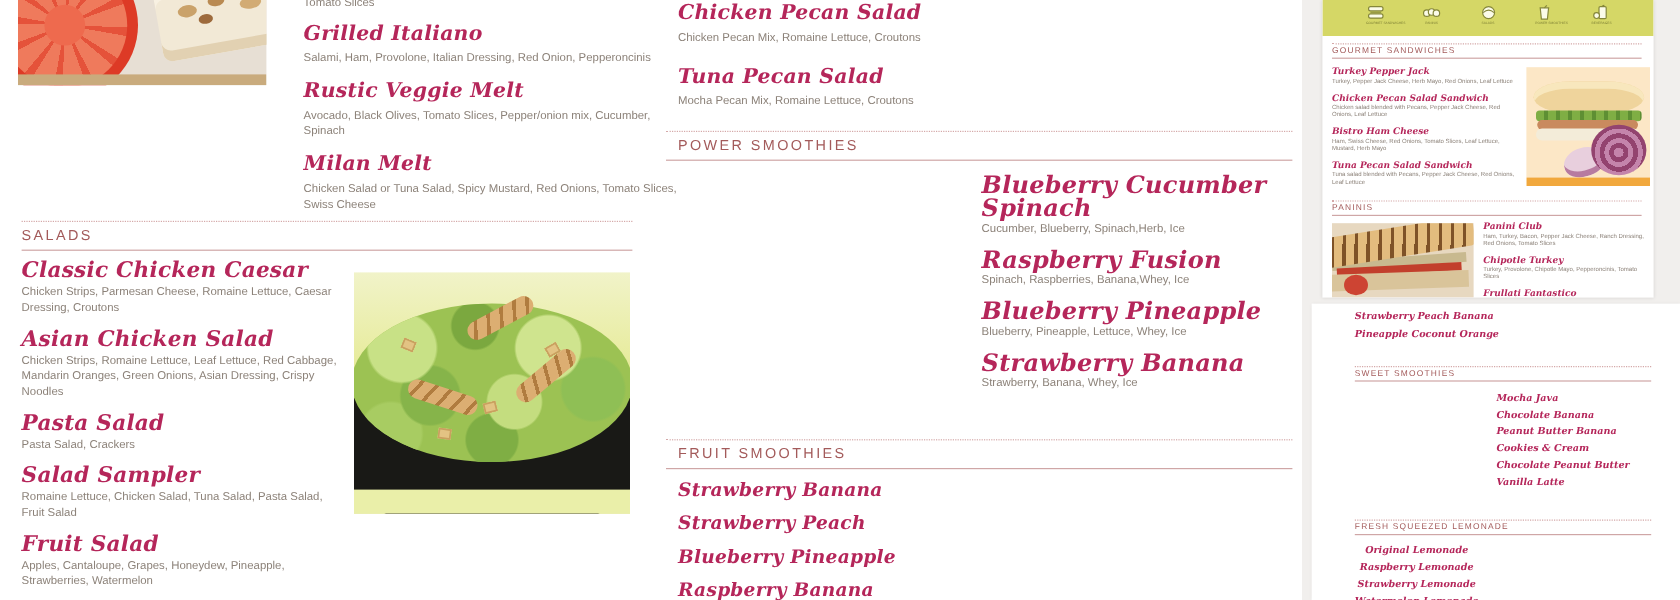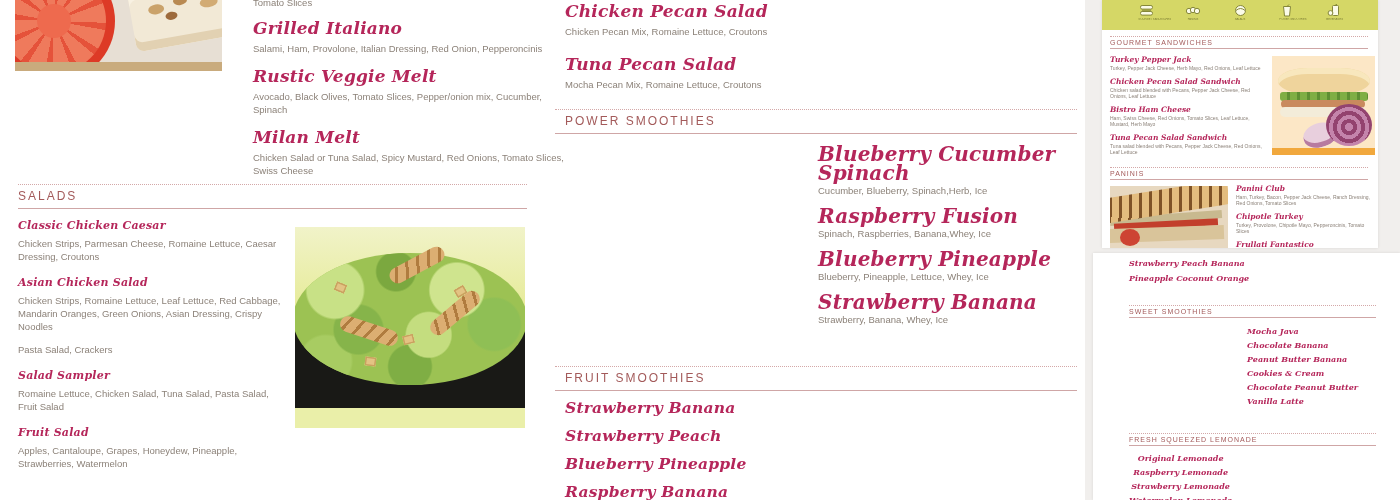--- a/index.html
+++ b/index.html
@@ -29,21 +29,21 @@
   .overflow-line{font-size:9.5px;line-height:14px;color:#8c8279;}
   .melts-items{margin-top:9px;}
   .m-item{margin-bottom:11px;}
   .m-item .script-title{font-size:17px;line-height:19px;margin-bottom:4px;display:block;}
   .m-item .desc{font-size:9.5px;line-height:13.5px;}
 
   
   .salads-head{position:absolute;left:18px;top:184px;width:509px;}
   .salads-list{position:absolute;left:18px;top:216px;width:272px;}
   .s-item{margin-bottom:10px;}
-  .s-item .script-title{font-size:11px;line-height:19px;margin-bottom:2px;display:block;}
+  .s-item .script-title{font-size:18px;line-height:19px;margin-bottom:2px;display:block;}
   .s-item .desc{font-size:9.5px;line-height:13px;}
 
   .photo-salad{position:absolute;left:295px;top:227px;width:230px;height:201px;overflow:hidden;
       background:linear-gradient(180deg,#f1f3c9 0%,#e5ea93 45%,#dde383 100%);}
   .bowl{position:absolute;left:-18px;top:58px;width:266px;height:164px;border-radius:50%;background:#191916;}
   .mound{position:absolute;left:-2px;top:26px;width:234px;height:132px;border-radius:50%;background:#9cc253;overflow:hidden;}
   .mound::before{content:"";position:absolute;inset:0;background:
       radial-gradient(circle at 18% 28%,#c8e186 0 13%,transparent 14%),
       radial-gradient(circle at 44% 14%,#7ba83f 0 11%,transparent 12%),
       radial-gradient(circle at 70% 28%,#cfe48e 0 14%,transparent 15%),
@@ -168,20 +168,21 @@
     <div class="salads-list">
       <div class="s-item">
         <span class="script-title">Classic Chicken Caesar</span>
         <div class="desc">Chicken Strips, Parmesan Cheese, Romaine Lettuce, Caesar Dressing, Croutons</div>
       </div>
       <div class="s-item">
         <span class="script-title">Asian Chicken Salad</span>
         <div class="desc">Chicken Strips, Romaine Lettuce, Leaf Lettuce, Red Cabbage, Mandarin Oranges, Green Onions, Asian Dressing, Crispy Noodles</div>
       </div>
       <div class="s-item">
+        <span class="script-title">Pasta Salad</span>
         <div class="desc">Pasta Salad, Crackers</div>
       </div>
       <div class="s-item">
         <span class="script-title">Salad Sampler</span>
         <div class="desc">Romaine Lettuce, Chicken Salad, Tuna Salad, Pasta Salad, Fruit Salad</div>
       </div>
       <div class="s-item">
         <span class="script-title">Fruit Salad</span>
         <div class="desc">Apples, Cantaloupe, Grapes, Honeydew, Pineapple, Strawberries, Watermelon</div>
       </div>

